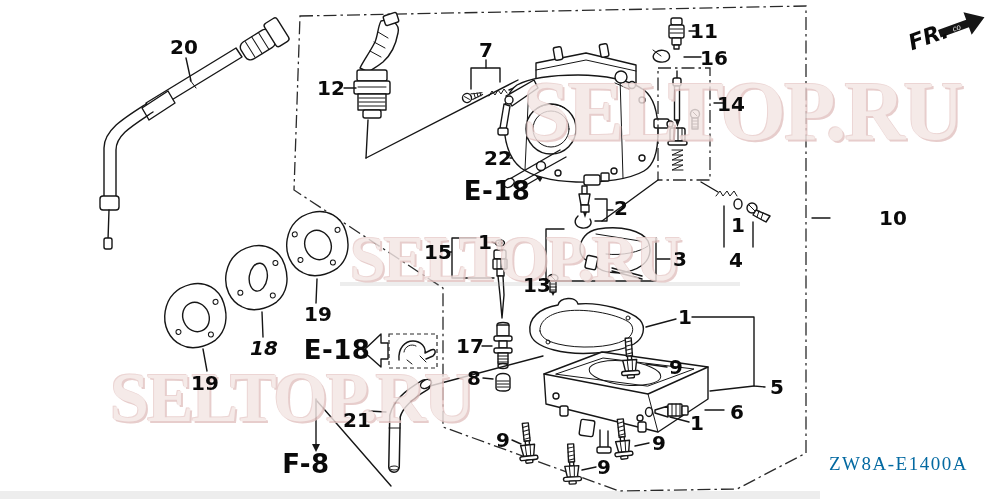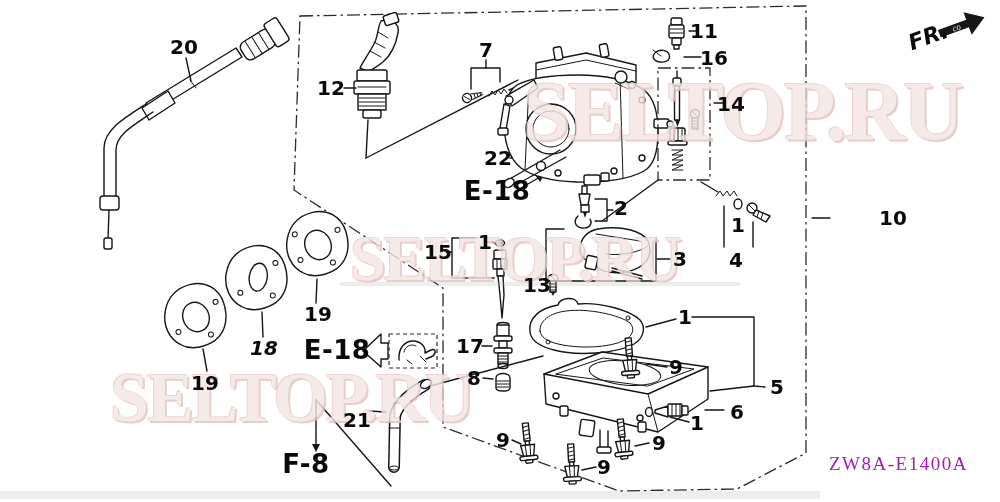--- a/index.html
+++ b/index.html
@@ -20,21 +20,21 @@
   .wm2{left:350px;top:230px;font-size:64px;}
   .wm3{left:110px;top:366px;font-size:70px;}
   .band{position:absolute;background:rgba(175,175,175,.22);z-index:1;}
   
   #labels{position:absolute;left:0;top:0;width:100%;height:100%;z-index:4;pointer-events:none;border-radius:12px;}
   .plabel{position:absolute;transform:translate(-50%,-50%);font-weight:bold;font-size:20px;
           color:#0a0a0a;font-family:"DejaVu Sans",sans-serif;}
   .secref{position:absolute;transform:translate(-50%,-50%);font-weight:bold;font-size:26px;
           color:#0a0a0a;letter-spacing:.5px;z-index:4;font-family:"DejaVu Sans",sans-serif;}
   .code{position:absolute;left:829px;top:453px;font-family:"Liberation Serif",serif;
-        font-size:19px;color:#a21caf;letter-spacing:1.5px;z-index:4;}
+        font-size:19px;color:#0369a1;letter-spacing:1.5px;z-index:4;}
   .frtext{position:absolute;left:908px;top:24px;transform:rotate(-20deg);font-style:italic;
           font-weight:bold;font-size:22px;color:#0a0a0a;z-index:4;font-family:"DejaVu Sans",sans-serif;}
 </style>
 </head>
 <body>
 
 <div id="stage">
 
   <div class="band" style="left:340px;top:282px;width:400px;height:4px;"></div>
   <div class="band" style="left:0;top:491px;width:820px;height:8px;"></div>

